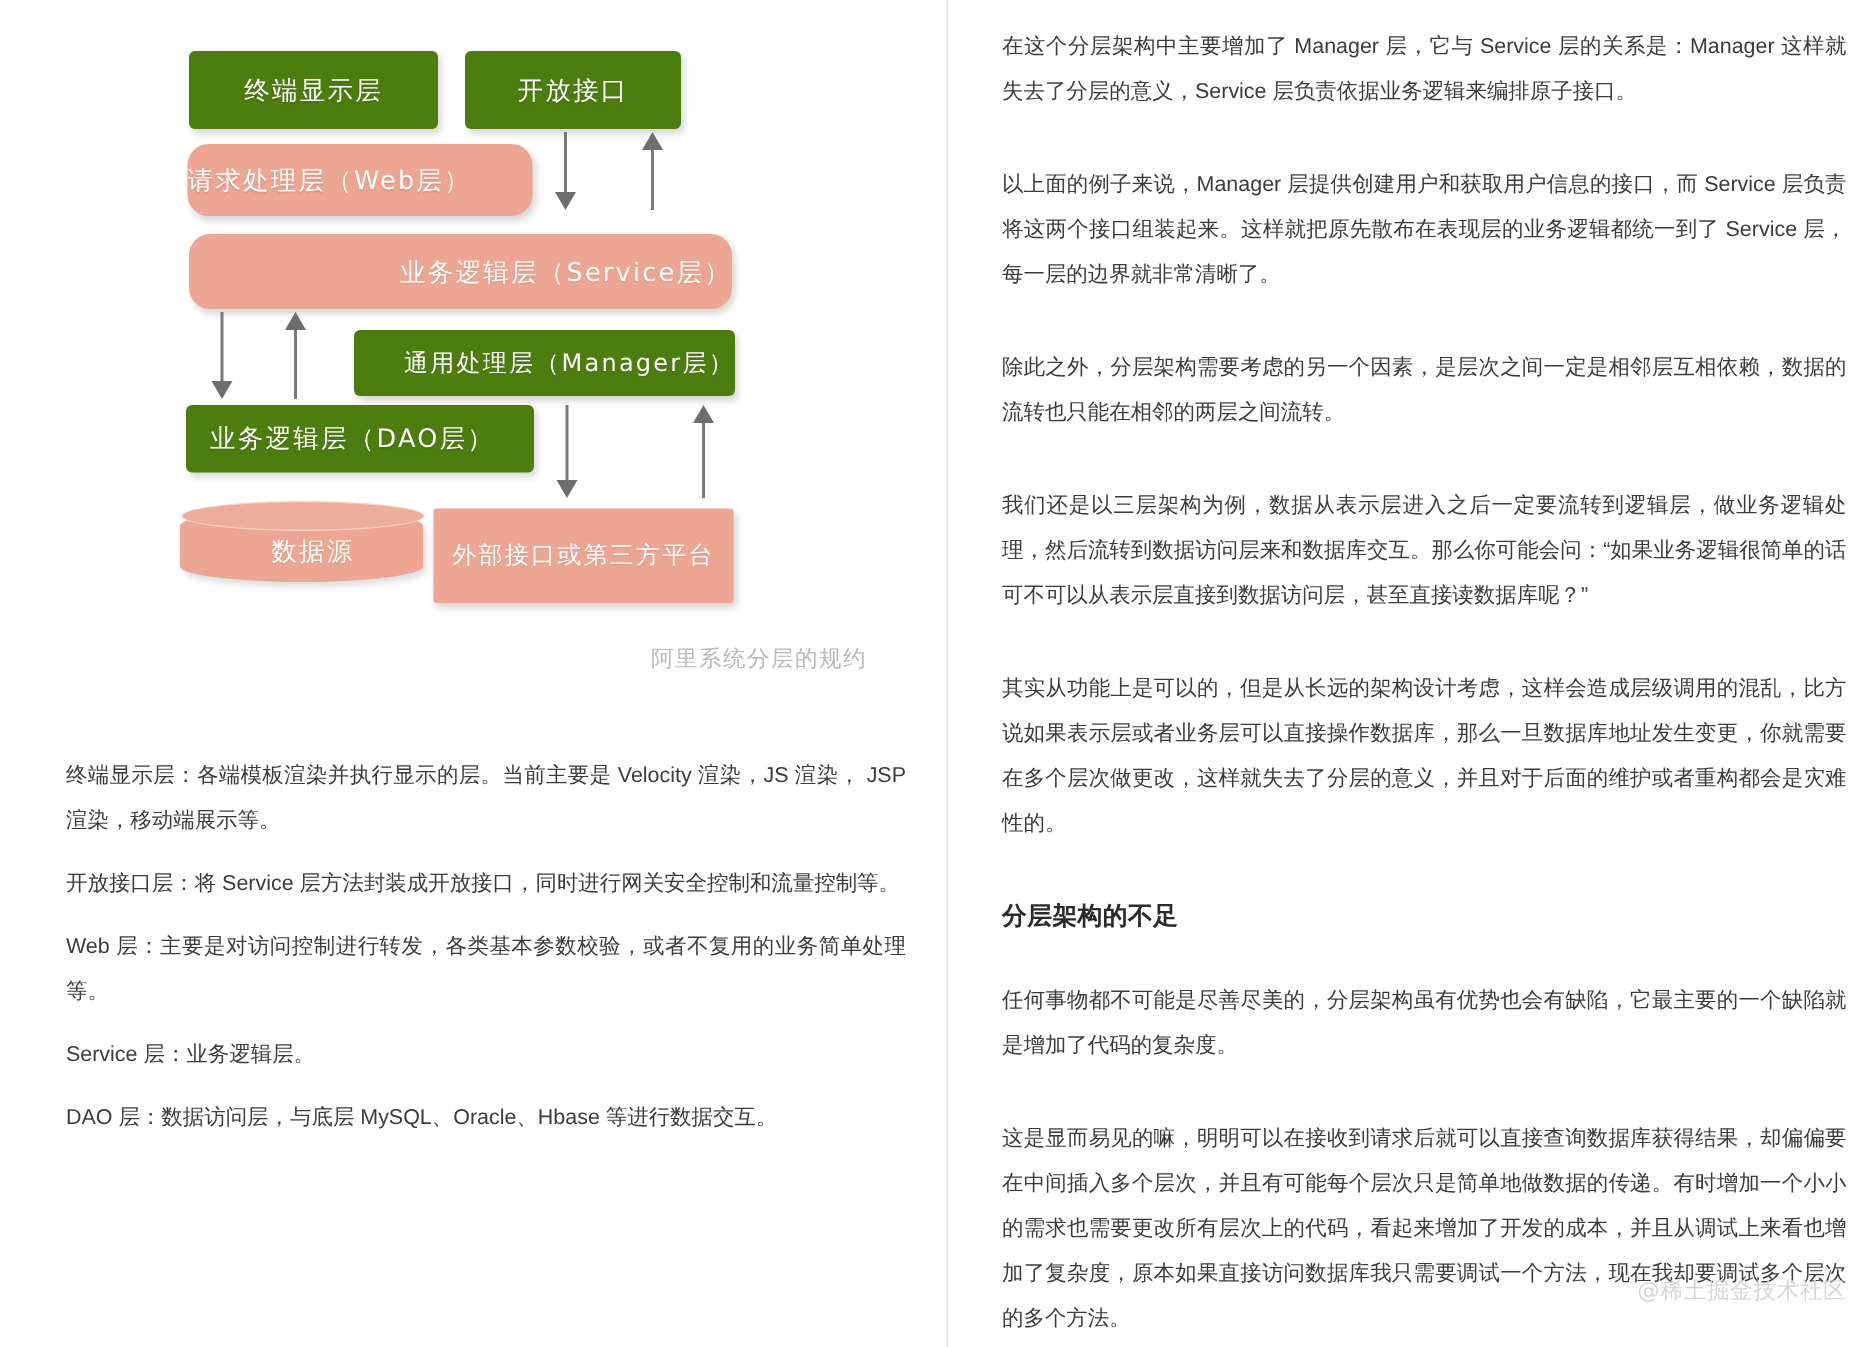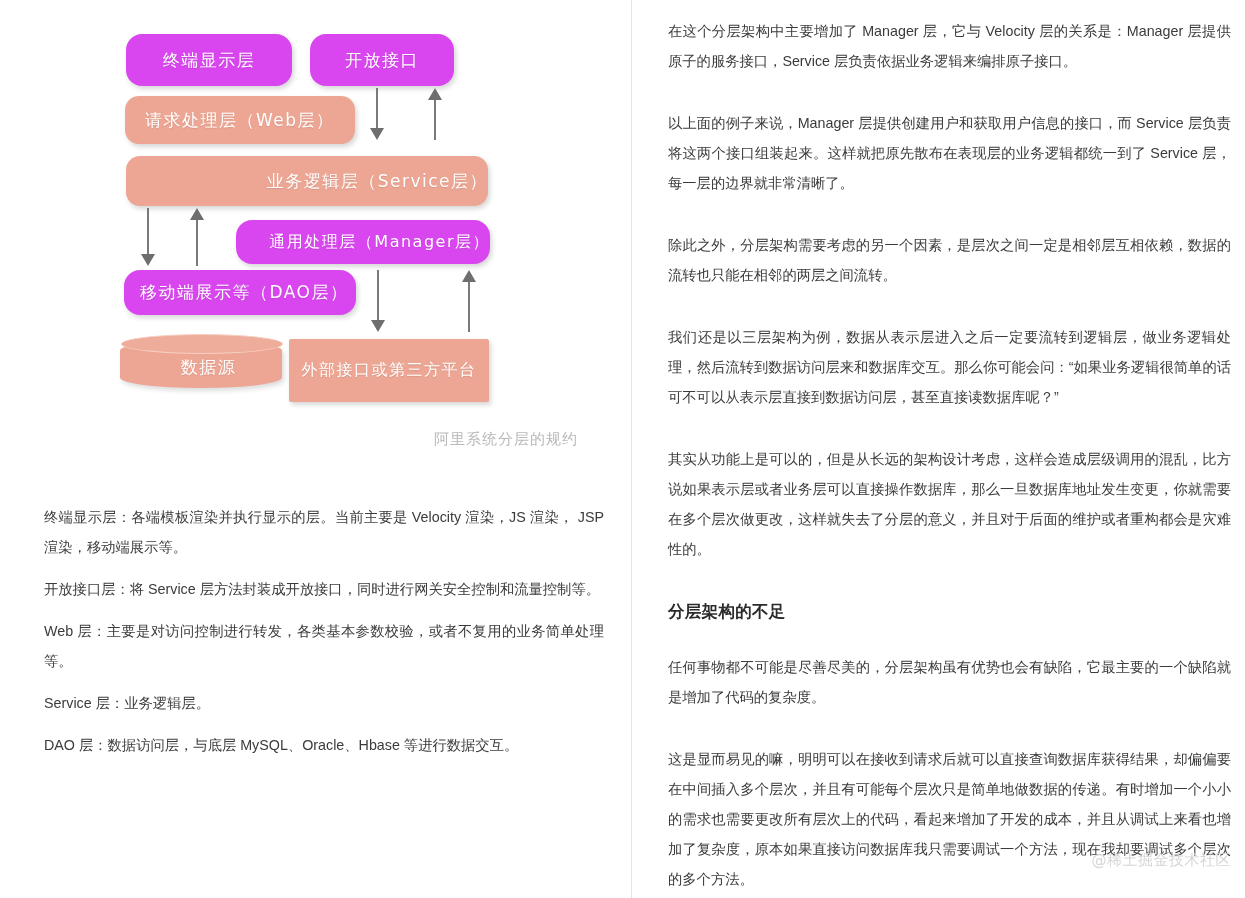--- a/index.html
+++ b/index.html
@@ -41,37 +41,37 @@
     position: absolute;
     display: flex;
     align-items: center;
     color: #ffffff;
     font-family: "DejaVu Sans", sans-serif;
     letter-spacing: 1.5px;
     white-space: nowrap;
     text-shadow: 0 1px 1px rgba(0,0,0,0.10);
   }
   .dbox.gray {
-    background: #d946ef;
-    border-radius: 16px;
+    background: #4d7c0f;
+    border-radius: 4px;
     box-shadow: 2px 3px 5px rgba(0,0,0,0.16);
   }
   .dbox.salmon {
     background: #eda693;
     border-radius: 14px;
     box-shadow: 2px 3px 5px rgba(0,0,0,0.16);
   }
   .dbox.sq {
     border-radius: 2px;
   }
 
   
   #box-terminal   { left: 126px;  top: 34px;  width: 166px; height: 52px; justify-content: center; font-size: 17px; }
   #box-openapi    { left: 310px;  top: 34px;  width: 144px; height: 52px; justify-content: center; font-size: 17px; }
-  #box-web        { left: 125px;  top: 96px;  width: 230px; height: 48px; padding-left: 20px;     font-size: 17px; }
+  #box-web        { left: 125px;  top: 96px;  width: 230px; height: 48px;     font-size: 17px; }
   #box-service    { left: 126px;  top: 156px; width: 362px; height: 50px; justify-content: flex-end; font-size: 17px; }
   #box-manager    { left: 236px;  top: 220px; width: 254px; height: 44px; justify-content: flex-end; font-size: 16px; }
   #box-dao        { left: 124px;  top: 270px; width: 232px; height: 45px; padding-left: 16px;     font-size: 17px; }
   #box-external   { left: 289px;  top: 339px; width: 200px; height: 63px; justify-content: center; font-size: 16px; }
 
   
   #box-datasource {
     position: absolute;
     left: 120px; top: 340px;
     width: 162px; height: 48px;
@@ -201,21 +201,21 @@
 
       <div id="box-service" class="dbox salmon">
         <span>业务逻辑层（Service层）</span>
       </div>
 
       <div id="box-manager" class="dbox gray">
         <span>通用处理层（Manager层）</span>
       </div>
 
       <div id="box-dao" class="dbox gray">
-        <span>移动端展示等（DAO层）</span>
+        <span>业务逻辑层（DAO层）</span>
       </div>
 
       <div id="box-datasource">
         <span id="ds-label">数据源</span>
       </div>
 
       <div id="box-external" class="dbox salmon sq">
         <span>外部接口或第三方平台</span>
       </div>
 
@@ -254,21 +254,21 @@
         <li>Web 层：主要是对访问控制进行转发，各类基本参数校验，或者不复用的业务简单处理等。</li>
         <li>Service 层：业务逻辑层。</li>
         <li>DAO 层：数据访问层，与底层 MySQL、Oracle、Hbase 等进行数据交互。</li>
 
       </ul>
     </div>
   </div>
 
   <div id="right-column" class="column">
     <div id="right-body" class="body-text">
-      <p>在这个分层架构中主要增加了 Manager 层，它与 Velocity 层的关系是：Manager 层提供原子的服务接口，Service 层负责依据业务逻辑来编排原子接口。</p>
+      <p>在这个分层架构中主要增加了 Manager 层，它与 Service 层的关系是：Manager 这样就失去了分层的意义，Service 层负责依据业务逻辑来编排原子接口。</p>
       <p>以上面的例子来说，Manager 层提供创建用户和获取用户信息的接口，而 Service 层负责将这两个接口组装起来。这样就把原先散布在表现层的业务逻辑都统一到了 Service 层，每一层的边界就非常清晰了。</p>
       <p>除此之外，分层架构需要考虑的另一个因素，是层次之间一定是相邻层互相依赖，数据的流转也只能在相邻的两层之间流转。</p>
       <p>我们还是以三层架构为例，数据从表示层进入之后一定要流转到逻辑层，做业务逻辑处理，然后流转到数据访问层来和数据库交互。那么你可能会问：“如果业务逻辑很简单的话可不可以从表示层直接到数据访问层，甚至直接读数据库呢？”</p>
       <p>其实从功能上是可以的，但是从长远的架构设计考虑，这样会造成层级调用的混乱，比方说如果表示层或者业务层可以直接操作数据库，那么一旦数据库地址发生变更，你就需要在多个层次做更改，这样就失去了分层的意义，并且对于后面的维护或者重构都会是灾难性的。</p>
 
       <h3>分层架构的不足</h3>
 
       <p>任何事物都不可能是尽善尽美的，分层架构虽有优势也会有缺陷，它最主要的一个缺陷就是增加了代码的复杂度。</p>
       <p>这是显而易见的嘛，明明可以在接收到请求后就可以直接查询数据库获得结果，却偏偏要在中间插入多个层次，并且有可能每个层次只是简单地做数据的传递。有时增加一个小小的需求也需要更改所有层次上的代码，看起来增加了开发的成本，并且从调试上来看也增加了复杂度，原本如果直接访问数据库我只需要调试一个方法，现在我却要调试多个层次的多个方法。</p>
 

